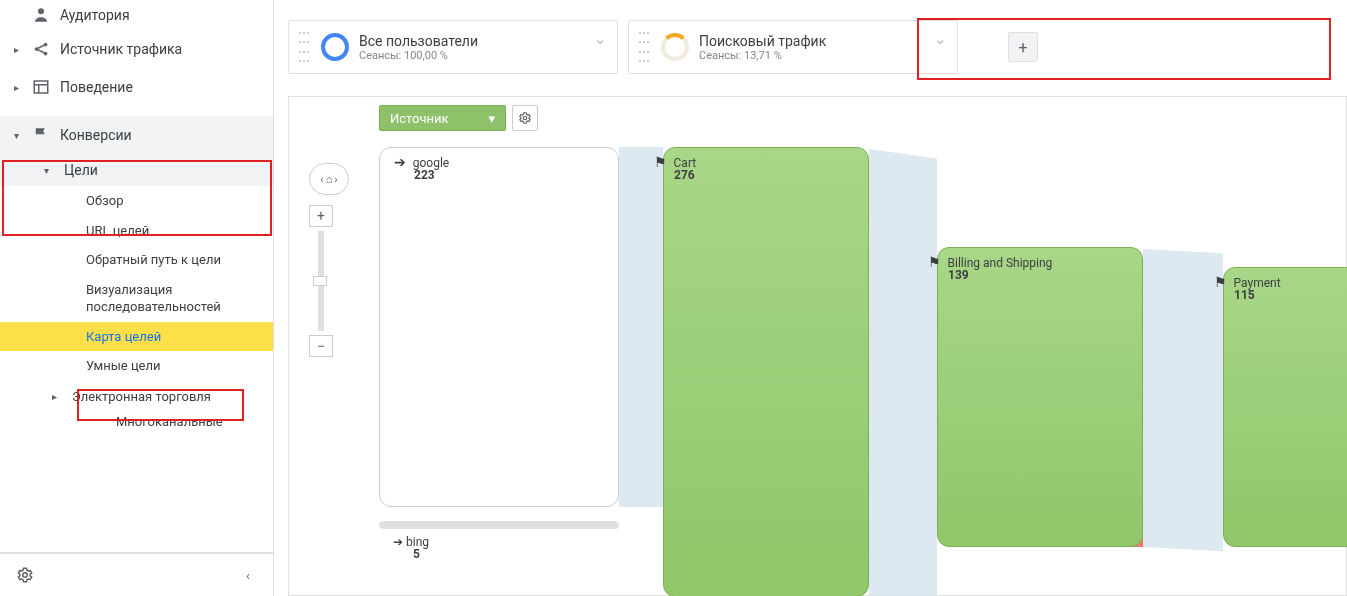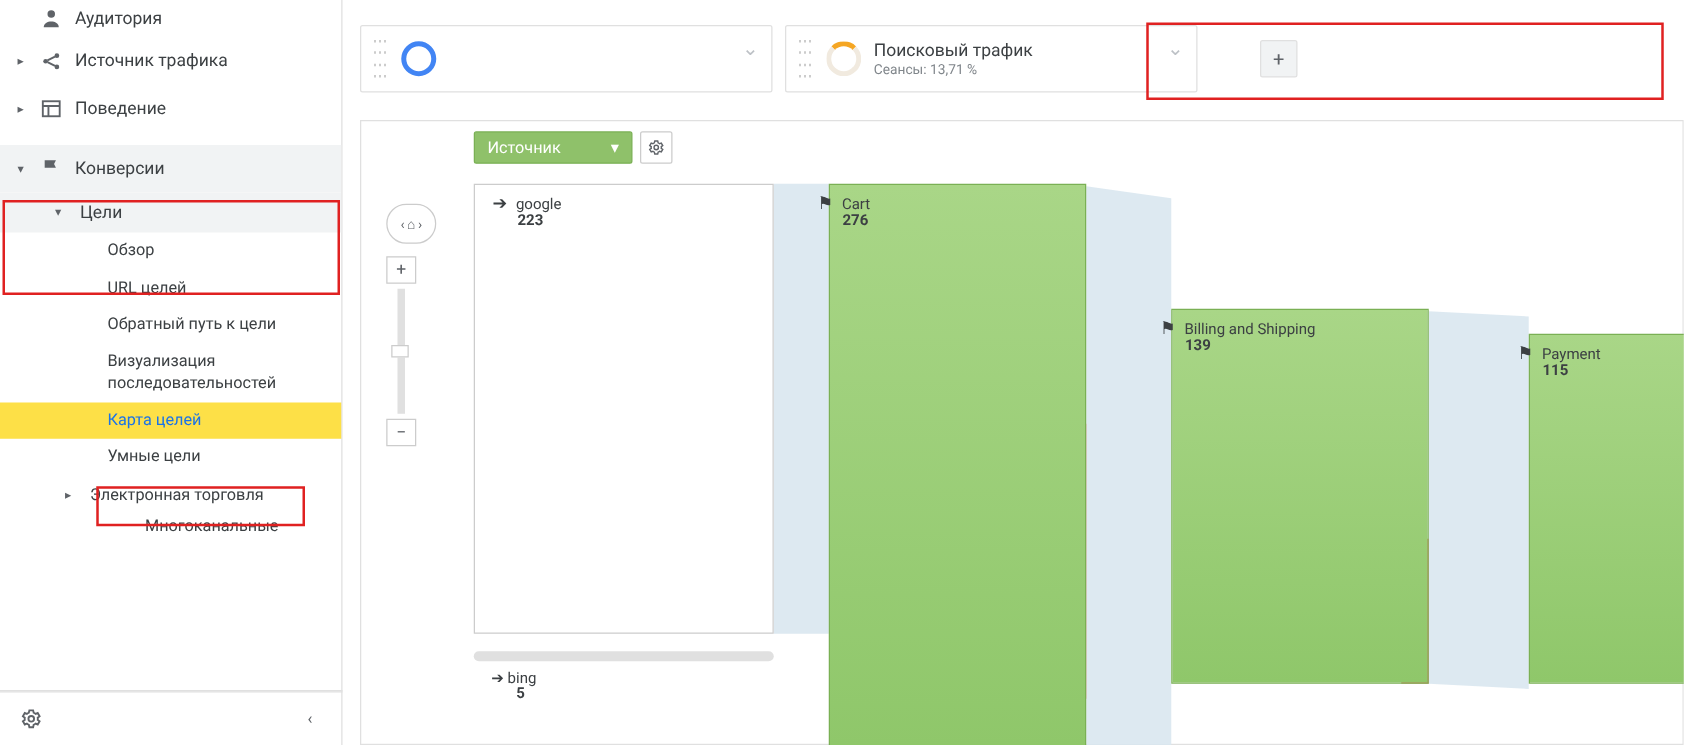--- a/index.html
+++ b/index.html
@@ -57,21 +57,21 @@
 .gear-btn { width: 26px; height: 26px; border: 1px solid #ccc; border-radius: 2px; display: flex; align-items: center; justify-content: center; color: #5f6368; cursor: pointer; background:#fff; }
 
 .nav-ctrl { position: absolute; left: 20px; top: 66px; }
 .home-btn { width: 40px; height: 32px; border: 1px solid #ccc; border-radius: 16px; display: flex; align-items: center; justify-content: center; background: #fff; font-size: 11px; color:#5f6368; gap:2px;}
 .zoom-ctrl { margin-top: 10px; width: 24px; }
 .zoom-btn { width: 24px; height: 22px; border: 1px solid #ccc; background: #fff; display: flex; align-items: center; justify-content: center; font-size: 14px; cursor: pointer; color:#5f6368;}
 .zoom-track { width: 6px; height: 100px; background: #e0e0e0; margin: 4px auto; position: relative; }
 .zoom-thumb { width: 14px; height: 10px; background: #fff; border: 1px solid #ccc; position: absolute; left: -5px; top: 45px; }
 
 
-.node { position: absolute; background: linear-gradient(#a9d687, #8fc76a); border: 1px solid #7ab054; border-radius: 0; }
+.node { position: absolute; background: linear-gradient(#a9d687, #8fc76a); border: 1px solid #7ab054; border-radius: 12px; }
 .node.white { background: #fff; border-color: #ccc; }
 .node-label { position: absolute; top: 6px; left: 10px; font-size: 12px; color: #3c4043; }
 .node-label .arrow { font-size: 14px; margin-right: 4px; }
 .node-label .flag { font-size: 14px; margin-right: 4px; }
 .node-label .num { display: block; font-weight: bold; margin-left: 20px; margin-top:-2px;}
 
 .node1 { left: 90px; top: 50px; width: 240px; height: 360px; }
 .node2 { left: 374px; top: 50px; width: 206px; height: 450px; }
 .node3 { left: 648px; top: 150px; width: 206px; height: 300px; }
 .node4 { left: 934px; top: 170px; width: 140px; height: 280px; }
@@ -200,20 +200,24 @@
 
   <div class="seg-row">
     <div class="seg-card">
       <div class="seg-handle">
           <span></span>
           <span></span>
           <span></span>
           <span></span>
         </div>
       <div class="seg-circle"></div>
+      <div>
+        <div class="seg-title">Все пользователи</div>
+        <div class="seg-sub">Сеансы: 100,00 %</div>
+      </div>
       <span class="seg-caret">⌄</span>
     </div>
 
     <div class="seg-card">
       <div class="seg-handle">
           <span></span>
           <span></span>
           <span></span>
           <span></span>
         </div>

